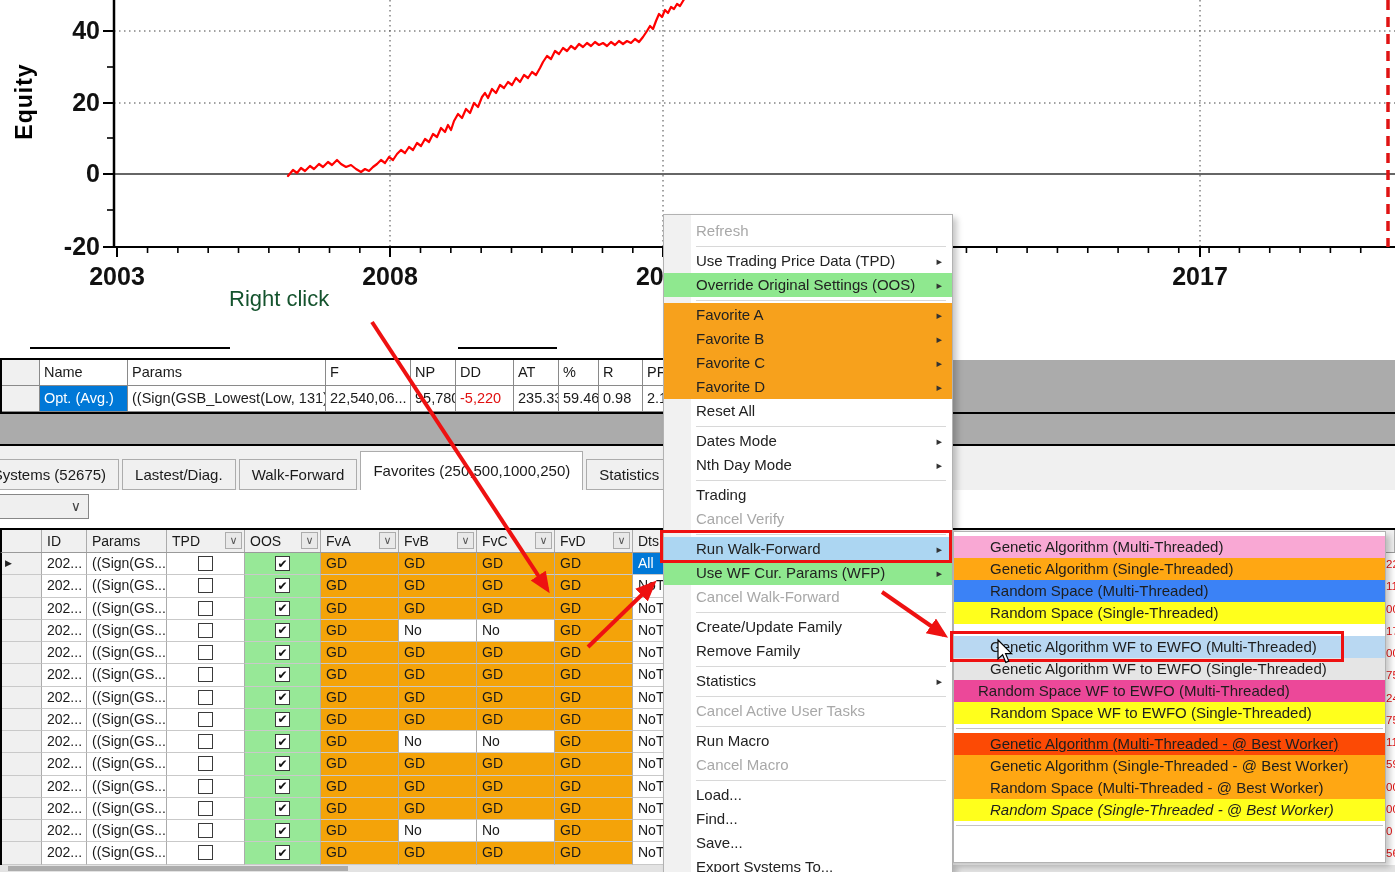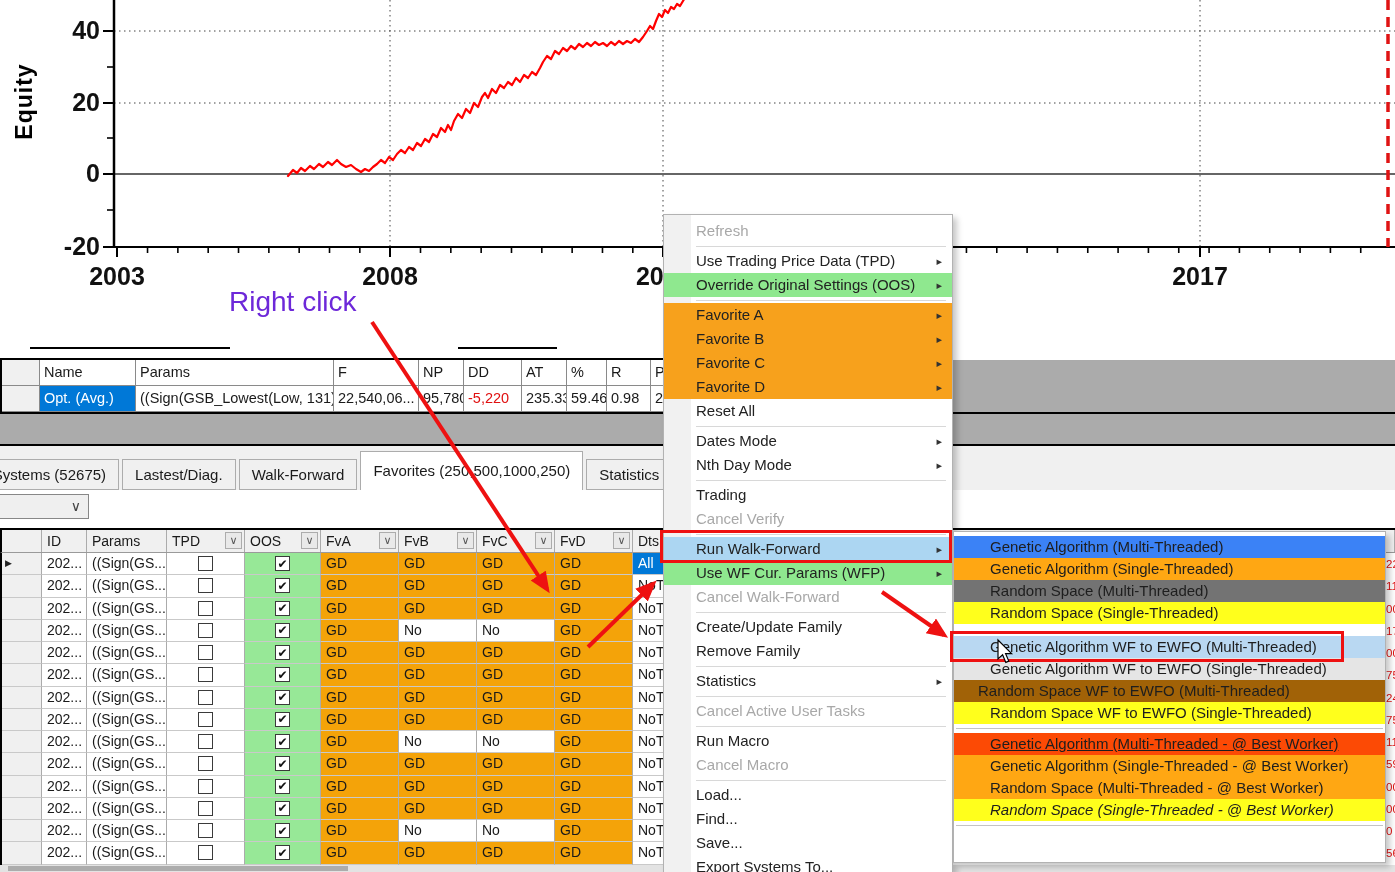--- a/index.html
+++ b/index.html
@@ -15,21 +15,21 @@
 
   .blackseg{position:absolute;height:2px;background:#000;z-index:1}
 
   
   #midtable{left:0;top:358px;width:953px;background:#fff;border-top:2px solid #000;border-left:2px solid #000;z-index:1}
   .mtr{display:flex;height:26px;font-size:14.5px}
   .mtc{flex:none;border-right:1px solid #8a8a8a;border-bottom:1px solid #8a8a8a;padding:4px 4px 0;white-space:nowrap;overflow:hidden}
   .hdrbg{background:#F0F0F0}
   .selblue{background:#0078D7;color:#fff}
   .neg{color:#E01010}
-  .w38{width:38px}.w76{width:96px}.w198{width:198px}.w85{width:85px}.w45{width:45px}
+  .w38{width:38px}.w76{width:88px}.w198{width:198px}.w85{width:85px}.w45{width:45px}
   .w58{width:58px}.w40{width:40px}.w44{width:44px}.w71{width:71px}
   .wfill{flex:1;border-right:none;border-bottom:none}
 
   #right-gray{left:953px;top:360px;width:442px;height:52px;background:#ABABAB;z-index:1}
   #grayband{left:0;top:412px;width:1395px;height:34px;background:#ABABAB;border-top:2px solid #000;border-bottom:2px solid #000;z-index:1}
 
   
   #tabstrip{left:0;top:446px;width:1395px;height:44px;background:#F0F0F0;z-index:1}
   #tabs{position:absolute;left:0;top:0;height:44px;display:flex;align-items:flex-end}
   .tab{flex:none;border:1px solid #ACACAC;background:#F0F0F0;height:31px;padding:6px 12px 0;font-size:15px;white-space:nowrap}
@@ -81,21 +81,21 @@
   .si{height:22px;padding:2px 8px 0 36px;font-size:15px;white-space:nowrap;color:#1e1e1e}
   .sgap{height:12px}
   .ssep{height:9px;position:relative}
   .ssep::after{content:"";position:absolute;left:2px;right:2px;top:4px;border-top:1px solid #C4C4C4}
 
   .redbox{position:absolute;border:3px solid #EE1111;z-index:8;pointer-events:none}
   #redbox1{left:660px;top:530px;width:292px;height:33px}
   #redbox2{left:950px;top:631px;width:394px;height:31px}
 
   #annot{left:0;top:0;z-index:9;pointer-events:none}
-  #rightclick{position:absolute;left:229px;top:286px;font-size:28px;color:#6d28d9;z-index:5;white-space:nowrap}
+  #rightclick{position:absolute;left:229px;top:286px;font-size:22px;color:#14532d;z-index:5;white-space:nowrap}
 </style>
 </head>
 <body>
 
 <svg id="chart-svg" class="abs" width="1395" height="300">
   <g id="axes-extra">
       <line x1="103" y1="31" x2="114" y2="31" stroke="#000" stroke-width="2"></line>
       <line x1="114" y1="31" x2="1395" y2="31" stroke="#444" stroke-width="1" stroke-dasharray="1.5 3.5"></line>
       <line x1="103" y1="103" x2="114" y2="103" stroke="#000" stroke-width="2"></line>
       <line x1="114" y1="103" x2="1395" y2="103" stroke="#444" stroke-width="1" stroke-dasharray="1.5 3.5"></line>
@@ -519,28 +519,28 @@
       <div class="mi dis"><span>Cancel Macro</span></div>
       <div class="msep"></div>
       <div class="mi"><span>Load...</span></div>
       <div class="mi"><span>Find...</span></div>
       <div class="mi"><span>Save...</span></div>
       <div class="mi"><span>Export Systems To...</span></div>
     </div>
 </div>
 
 <div id="sub" class="abs">
-    <div class="si" style="background: #3b82f6;">Genetic Algorithm (Multi-Threaded)</div>
+    <div class="si" style="background: #f9a8d4;">Genetic Algorithm (Multi-Threaded)</div>
     <div class="si" style="background: rgb(255, 167, 19);">Genetic Algorithm (Single-Threaded)</div>
-    <div class="si" style="background: #737373;">Random Space (Multi-Threaded)</div>
+    <div class="si" style="background: #3b82f6;">Random Space (Multi-Threaded)</div>
     <div class="si" style="background: rgb(255, 255, 28);">Random Space (Single-Threaded)</div>
     <div class="sgap"></div>
     <div class="si" style="background: rgb(185, 216, 242);">Genetic Algorithm WF to EWFO (Multi-Threaded)</div>
     <div class="si" style="background: #e5e5e5;">Genetic Algorithm WF to EWFO (Single-Threaded)</div>
-    <div class="si" style="background: #a16207; padding-left: 24px;">Random Space WF to EWFO (Multi-Threaded)</div>
+    <div class="si" style="background: #ec4899; padding-left: 24px;">Random Space WF to EWFO (Multi-Threaded)</div>
     <div class="si" style="background: rgb(255, 255, 28);">Random Space WF to EWFO (Single-Threaded)</div>
     <div class="ssep"></div>
     <div class="si" style="background: rgb(252, 74, 5); text-decoration: underline;">Genetic Algorithm (Multi-Threaded - @ Best Worker)</div>
     <div class="si" style="background: rgb(255, 167, 19);">Genetic Algorithm (Single-Threaded - @ Best Worker)</div>
     <div class="si" style="background: rgb(255, 167, 19);">Random Space (Multi-Threaded - @ Best Worker)</div>
     <div class="si" style="background: rgb(255, 255, 28); font-style: italic;">Random Space (Single-Threaded - @ Best Worker)</div>
     <div class="ssep"></div>
   </div>
 
 <div id="redbox1" class="redbox"></div>

